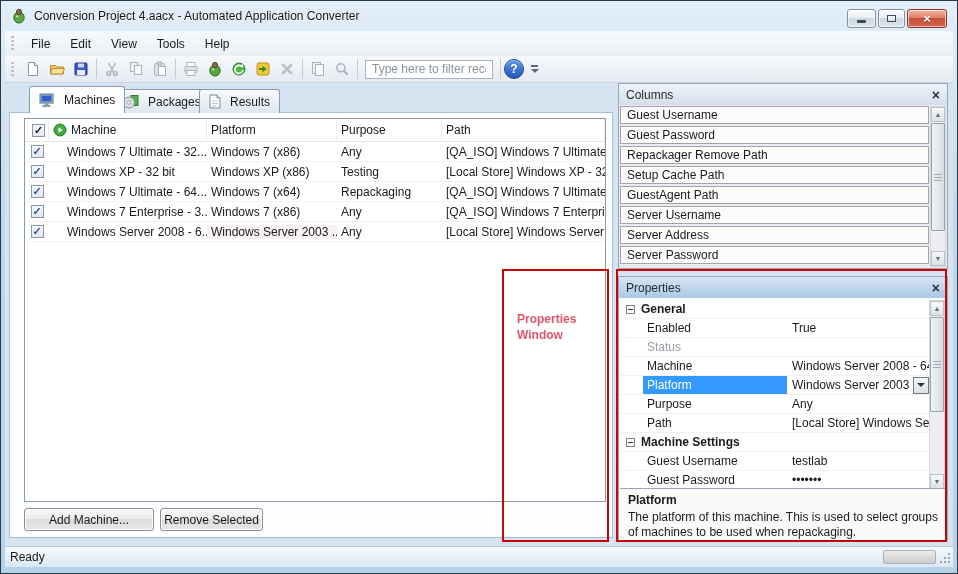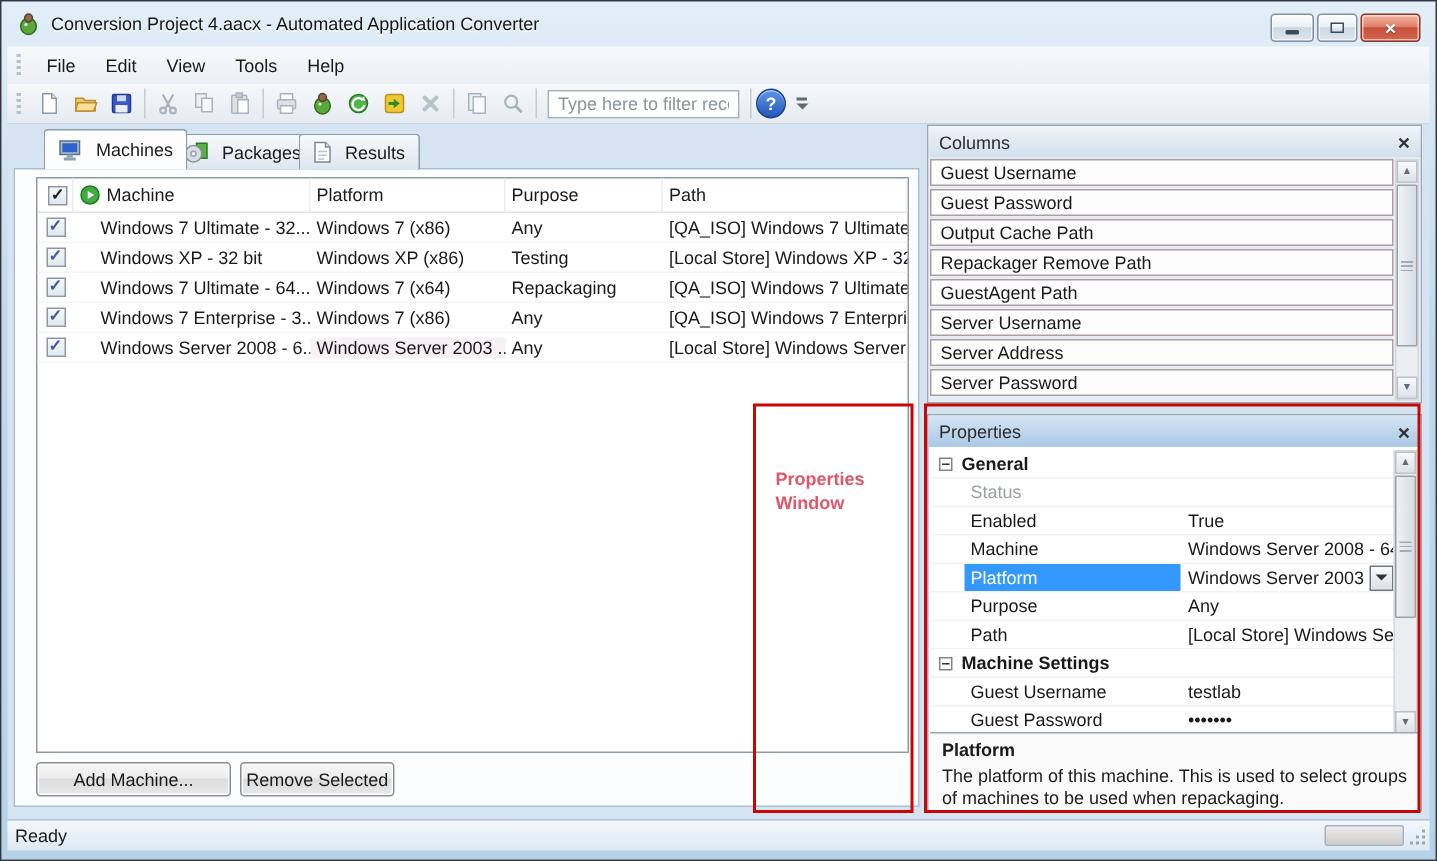--- a/index.html
+++ b/index.html
@@ -359,22 +359,22 @@
   </div>
 
   <div class="panel" style="top:82px;height:186px;">
     <div class="panel-header">
       <span>Columns</span>
       <span class="close-x">×</span>
     </div>
     <div class="col-body">
       <div class="col-item">Guest Username</div>
       <div class="col-item">Guest Password</div>
-      <div class="col-item">Output Cache Path</div>
       <div class="col-item">Repackager Remove Path</div>
+      <div class="col-item">Setup Cache Path</div>
       <div class="col-item">GuestAgent Path</div>
       <div class="col-item">Server Username</div>
       <div class="col-item">Server Address</div>
       <div class="col-item">Server Password</div>
       <div class="sbar">
         <span class="sb-btn sb-up">▲</span>
         <span class="sb-thumb" style="top:16px;height:108px;">
             <span class="sb-grip"></span>
           </span>
         <span class="sb-btn sb-down">▼</span>
@@ -386,26 +386,26 @@
     <div class="panel-header blue">
       <span>Properties</span>
       <span class="close-x">×</span>
     </div>
     <div class="prop-grid">
       <div class="pgroup">
         <span class="expander"></span>
         <span>General</span>
       </div>
       <div class="prow">
+        <span class="plabel">Enabled</span>
+        <span class="pvalue">True</span>
+      </div>
+      <div class="prow">
         <span class="plabel dis">Status</span>
         <span class="pvalue"></span>
-      </div>
-      <div class="prow">
-        <span class="plabel">Enabled</span>
-        <span class="pvalue">True</span>
       </div>
       <div class="prow">
         <span class="plabel">Machine</span>
         <span class="pvalue">Windows Server 2008 - 64</span>
       </div>
       <div class="prow">
         <span class="plabel sel">Platform</span>
         <span class="pvalue">
           <span style="overflow:hidden;white-space:nowrap;">Windows Server 2003 R</span>
           <span class="dd-btn">

